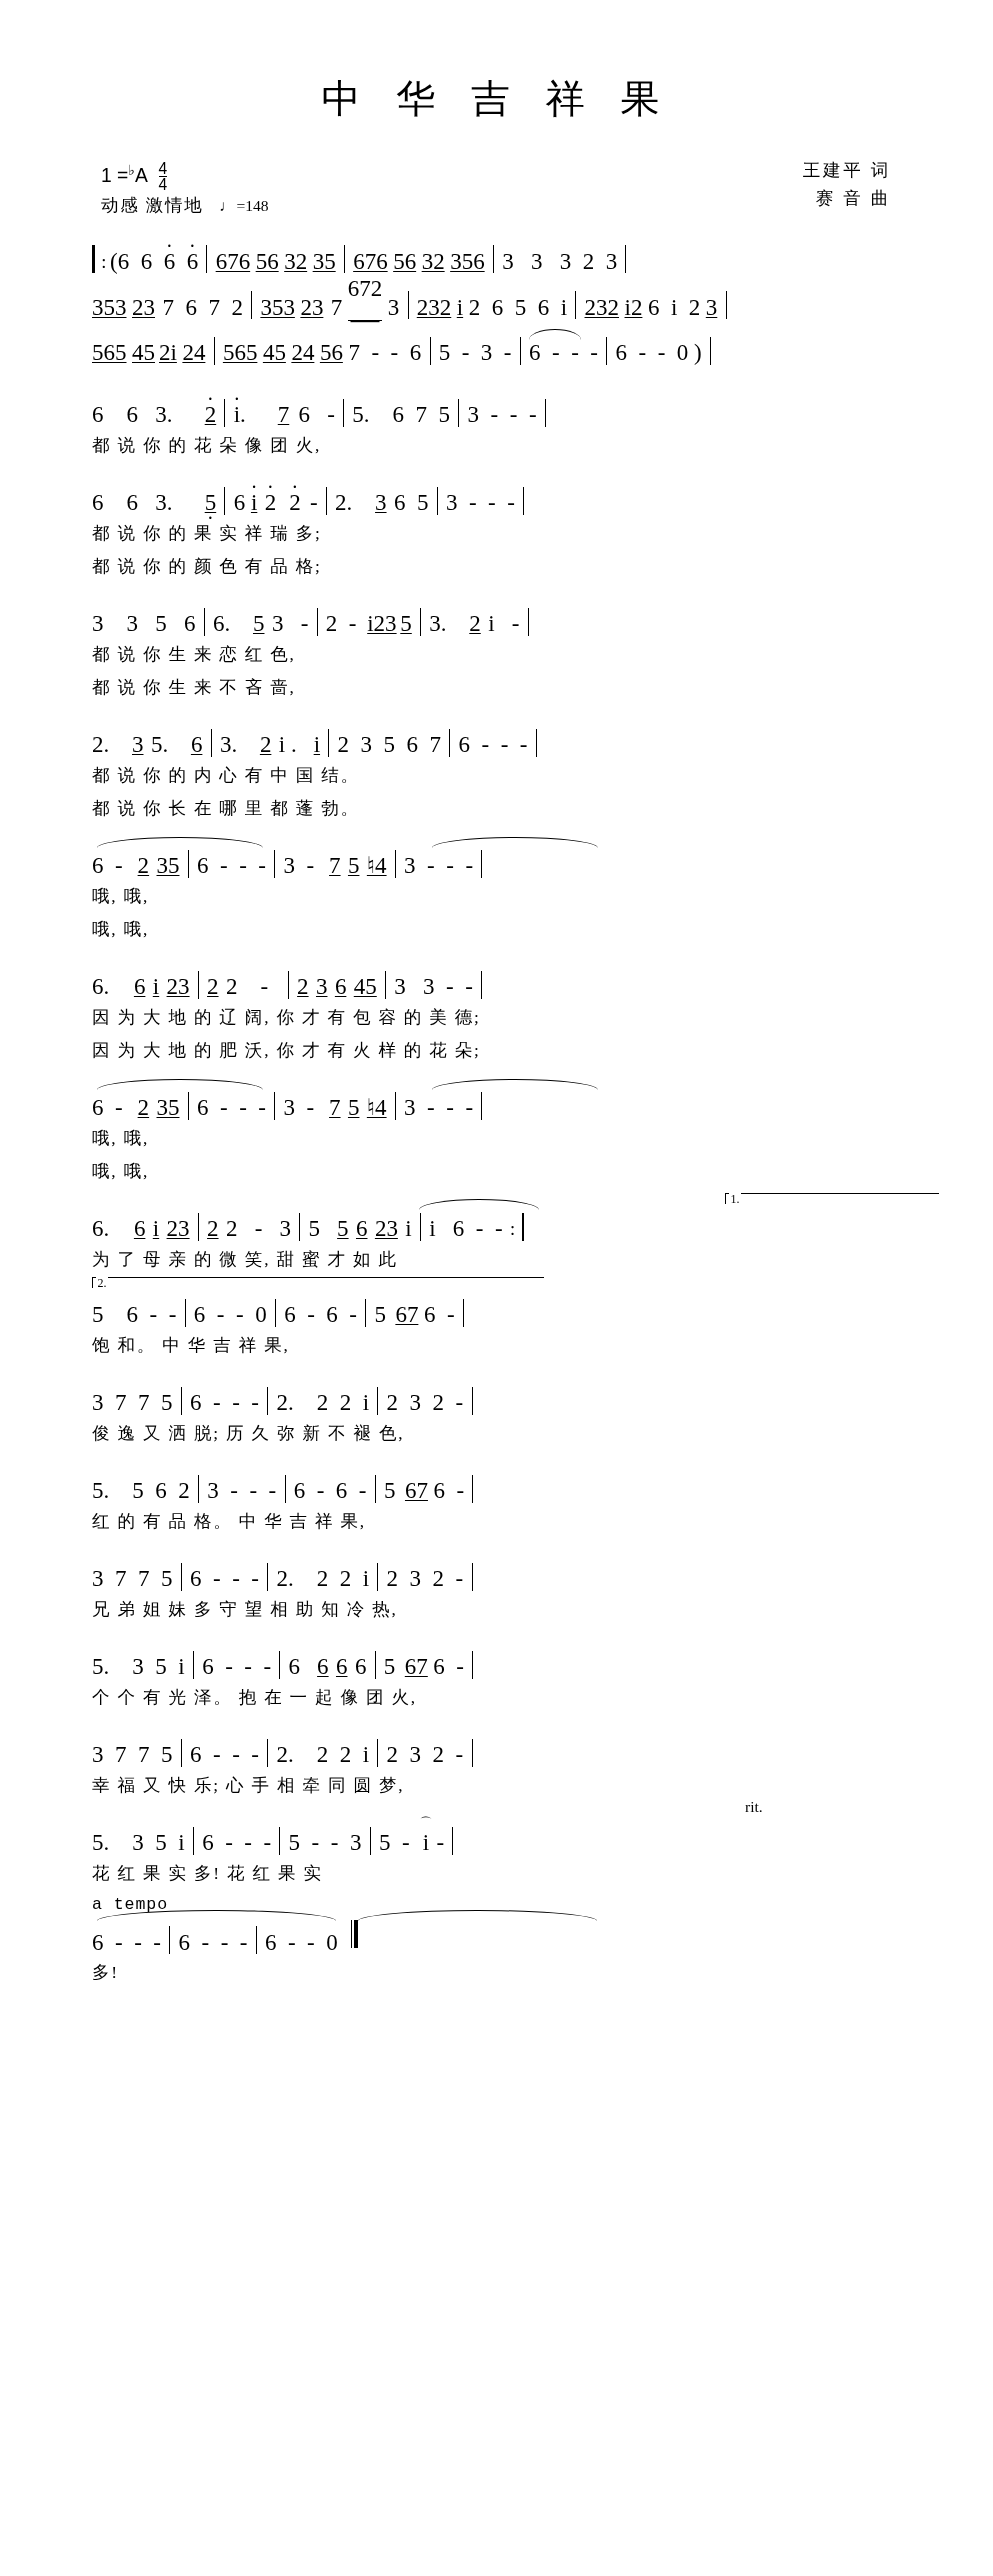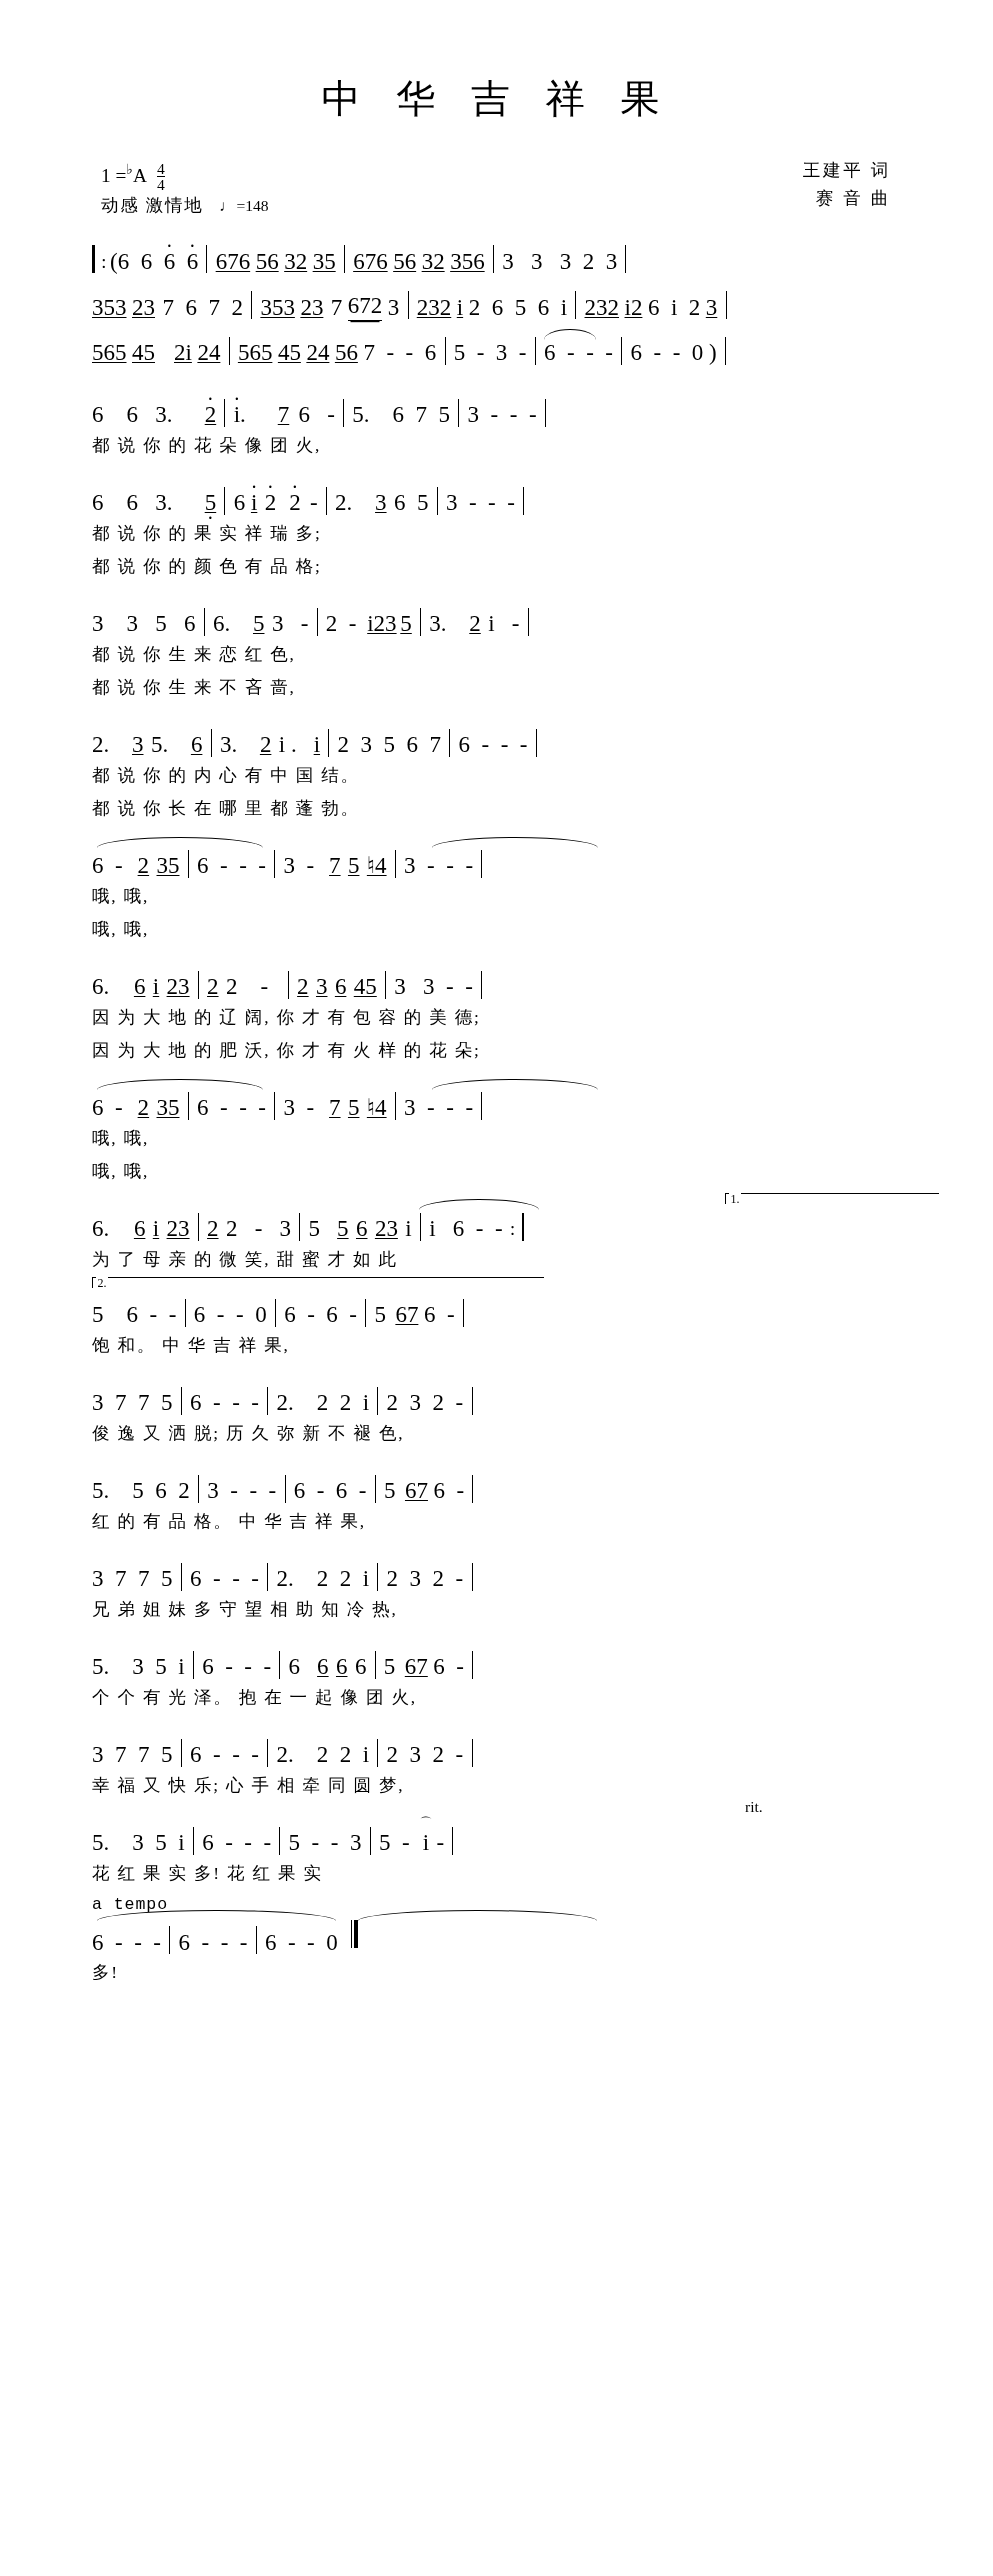--- a/index.html
+++ b/index.html
@@ -37,21 +37,21 @@
   .headerinfo {
     position: relative;
     height: 79px;
     margin-top: 28px;
   }
   .keyline {
     position: absolute;
     left: 37px;
     top: 7.4px;
     font-size: 19.3px;
-    font-family: Liberation Serif, serif;
+    font-family: Liberation Sans, sans-serif;
   }
   .keyline .sup {
     font-size: 14px;
     vertical-align: super;
   }
   .meter {
     display: inline-block;
     vertical-align: middle;
     text-align: center;
     line-height: 1;
@@ -154,21 +154,21 @@
     margin-right: 2.8px;
     font-style: normal;
   }
   .endbar i.thick { width: 3.7px; margin-right: 0; }
 
   
   .u1 { text-decoration: underline; text-decoration-thickness: 1.2px; text-underline-offset: 1.8px; }
   .u2 {
     border-bottom: 1.2px solid #000;
     box-shadow: 0 3.7px 0 -2.5px #000;
-    padding-bottom: 1px;
+    padding-bottom: 18px;
   }
   .dot-above::after {
     content: "·";
     position: absolute;
     left: 50%;
     transform: translateX(-50%);
     top: -13px;
     font-size: 20px;
     line-height: 1;
   }
@@ -281,21 +281,21 @@
         <span class="note" style="margin-left:5.5px">6&nbsp; i&nbsp; 2</span>
         <span class="note u1" style="margin-left:5.5px">3</span>
       <span class="bar"></span>
     </div>
   </div>
 
   <div class="system">
     <div class="staffrow">
       <span class="note u1">565</span>
         <span class="note u1" style="margin-left:5.5px">45</span>
-        <span class="note u1" style="margin-left:19px">2i</span>
+        <span class="note u1" style="margin-left:4px">2i</span>
         <span class="note u1" style="margin-left:5.5px">24</span>
       <span class="bar"></span>
       <span class="note u1">565</span>
         <span class="note u1" style="margin-left:5.5px">45</span>
         <span class="note u1" style="margin-left:5.5px">24</span>
         <span class="note u1" style="margin-left:5.5px">56</span>
         <span class="note" style="margin-left:5.5px">7&nbsp; -&nbsp; -&nbsp; 6</span>
       <span class="bar"></span>
       <span class="note">5&nbsp; -&nbsp; 3&nbsp; -</span>
       <span class="bar"></span>

